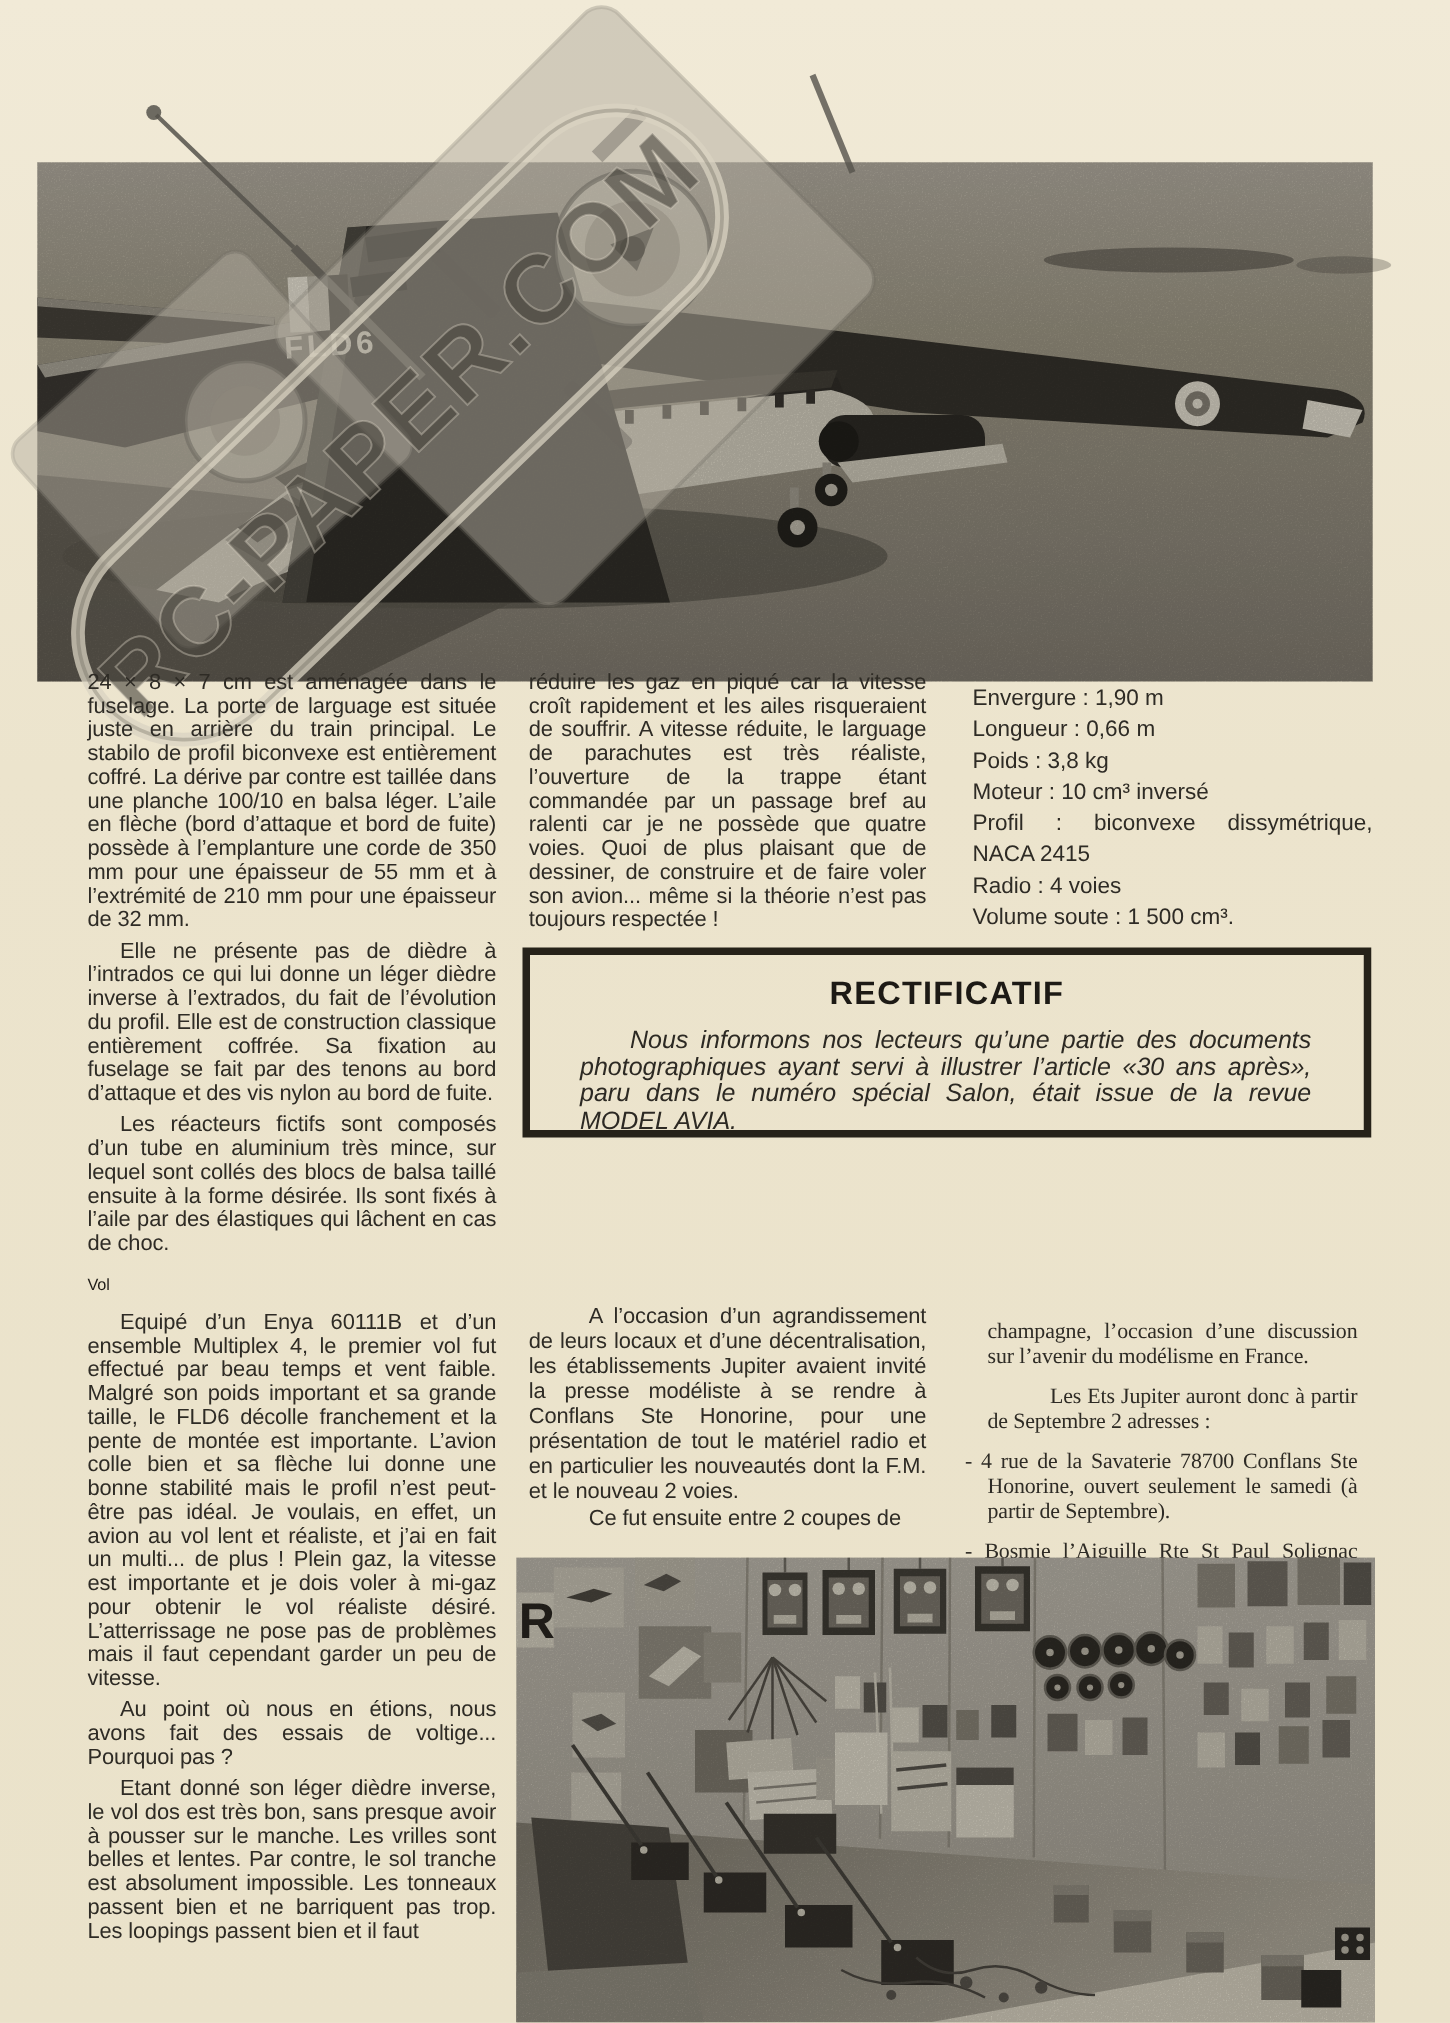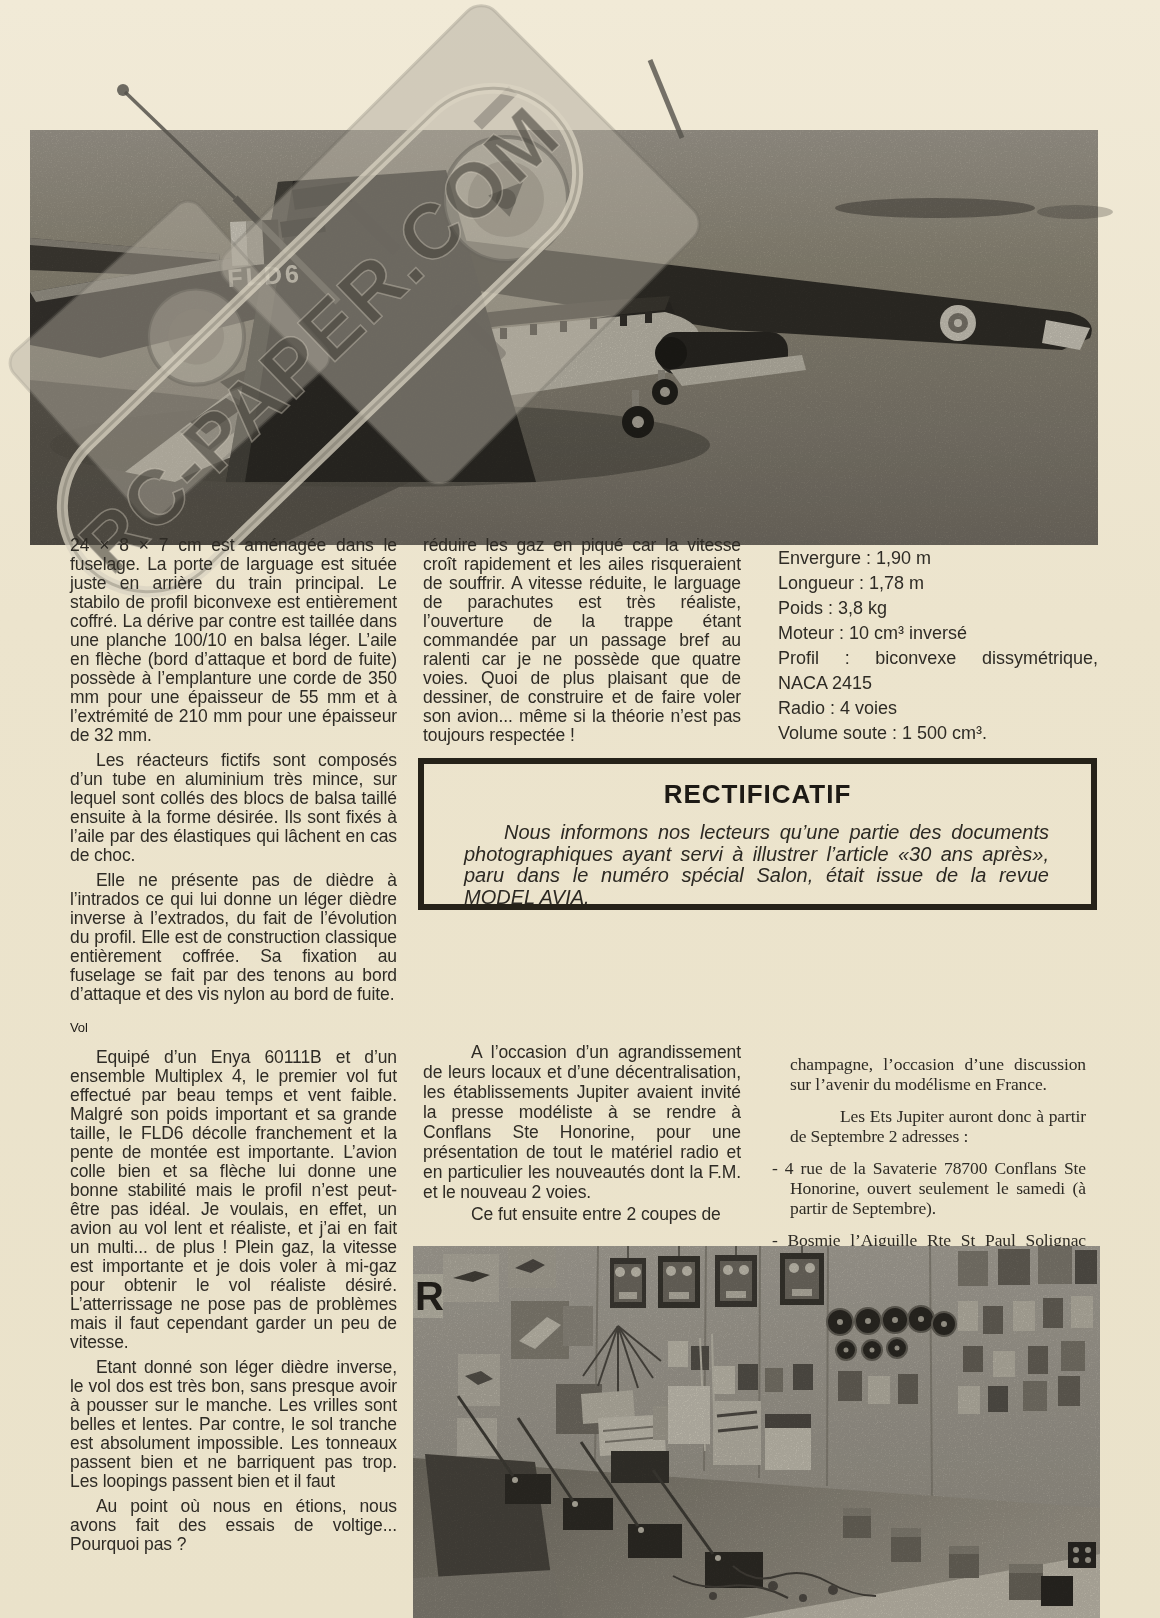--- a/index.html
+++ b/index.html
@@ -151,36 +151,36 @@
       <g transform="rotate(-44 290 300)">
         <rect x="-35" y="215" width="650" height="170" rx="85" fill="none" stroke="#d9d3c2" stroke-opacity="0.75" stroke-width="11"></rect>
         <rect x="-35" y="215" width="650" height="170" rx="85" fill="none" stroke="#5c5950" stroke-opacity="0.3" stroke-width="3"></rect>
         <text x="290" y="326" text-anchor="middle" font-size="78" font-weight="bold" fill="#4a473f" fill-opacity="0.62" stroke="#d9d3c2" stroke-opacity="0.4" stroke-width="1.5" letter-spacing="2">RC-PAPER.COM</text>
       </g>
     </g>
   </svg>
 
   <div class="col" style="left:70px;top:536px;width:327px;">
     <p class="noind">24 × 8 × 7 cm est aménagée dans le fuselage. La porte de larguage est située juste en arrière du train principal. Le stabilo de profil biconvexe est entièrement coffré. La dérive par contre est taillée dans une planche 100/10 en balsa léger. L’aile en flèche (bord d’attaque et bord de fuite) possède à l’emplanture une corde de 350 mm pour une épaisseur de 55 mm et à l’extrémité de 210 mm pour une épaisseur de 32 mm.</p>
+    <p>Elle ne présente pas de dièdre à l’intrados ce qui lui donne un léger dièdre inverse à l’extrados, du fait de l’évolution du profil. Elle est de construction classique entièrement coffrée. Sa fixation au fuselage se fait par des tenons au bord d’attaque et des vis nylon au bord de fuite.</p>
     <p>Les réacteurs fictifs sont composés d’un tube en aluminium très mince, sur lequel sont collés des blocs de balsa taillé ensuite à la forme désirée. Ils sont fixés à l’aile par des élastiques qui lâchent en cas de choc.</p>
-    <p>Elle ne présente pas de dièdre à l’intrados ce qui lui donne un léger dièdre inverse à l’extrados, du fait de l’évolution du profil. Elle est de construction classique entièrement coffrée. Sa fixation au fuselage se fait par des tenons au bord d’attaque et des vis nylon au bord de fuite.</p>
     <h3 class="vol">Vol</h3>
     <p>Equipé d’un Enya 60111B et d’un ensemble Multiplex 4, le premier vol fut effectué par beau temps et vent faible. Malgré son poids important et sa grande taille, le FLD6 décolle franchement et la pente de montée est importante. L’avion colle bien et sa flèche lui donne une bonne stabilité mais le profil n’est peut-être pas idéal. Je voulais, en effet, un avion au vol lent et réaliste, et j’ai en fait un multi... de plus ! Plein gaz, la vitesse est importante et je dois voler à mi-gaz pour obtenir le vol réaliste désiré. L’atterrissage ne pose pas de problèmes mais il faut cependant garder un peu de vitesse.</p>
+    <p>Au point où nous en étions, nous avons fait des essais de voltige... Pourquoi pas ?</p>
     <p>Etant donné son léger dièdre inverse, le vol dos est très bon, sans presque avoir à pousser sur le manche. Les vrilles sont belles et lentes. Par contre, le sol tranche est absolument impossible. Les tonneaux passent bien et ne barriquent pas trop. Les loopings passent bien et il faut</p>
-    <p>Au point où nous en étions, nous avons fait des essais de voltige... Pourquoi pas ?</p>
   </div>
 
   <div class="col" style="left:423px;top:536px;width:318px;">
     <p class="noind">réduire les gaz en piqué car la vitesse croît rapidement et les ailes risqueraient de souffrir. A vitesse réduite, le larguage de parachutes est très réaliste, l’ouverture de la trappe étant commandée par un passage bref au ralenti car je ne possède que quatre voies. Quoi de plus plaisant que de dessiner, de construire et de faire voler son avion... même si la théorie n’est pas toujours respectée !</p>
   </div>
 
   <div class="col3">
     <div class="charlist">
       <div>Envergure : 1,90 m</div>
-      <div>Longueur : 1,78 m</div>
+      <div>Longueur : 0,66 m</div>
       <div>Poids : 3,8 kg</div>
       <div>Moteur : 10 cm³ inversé</div>
       <div>Profil : biconvexe dissymétrique,</div>
       <div>NACA 2415</div>
       <div>Radio : 4 voies</div>
       <div>Volume soute : 1 500 cm³.</div>
     </div>
   </div>
 
   <div class="rectif">

